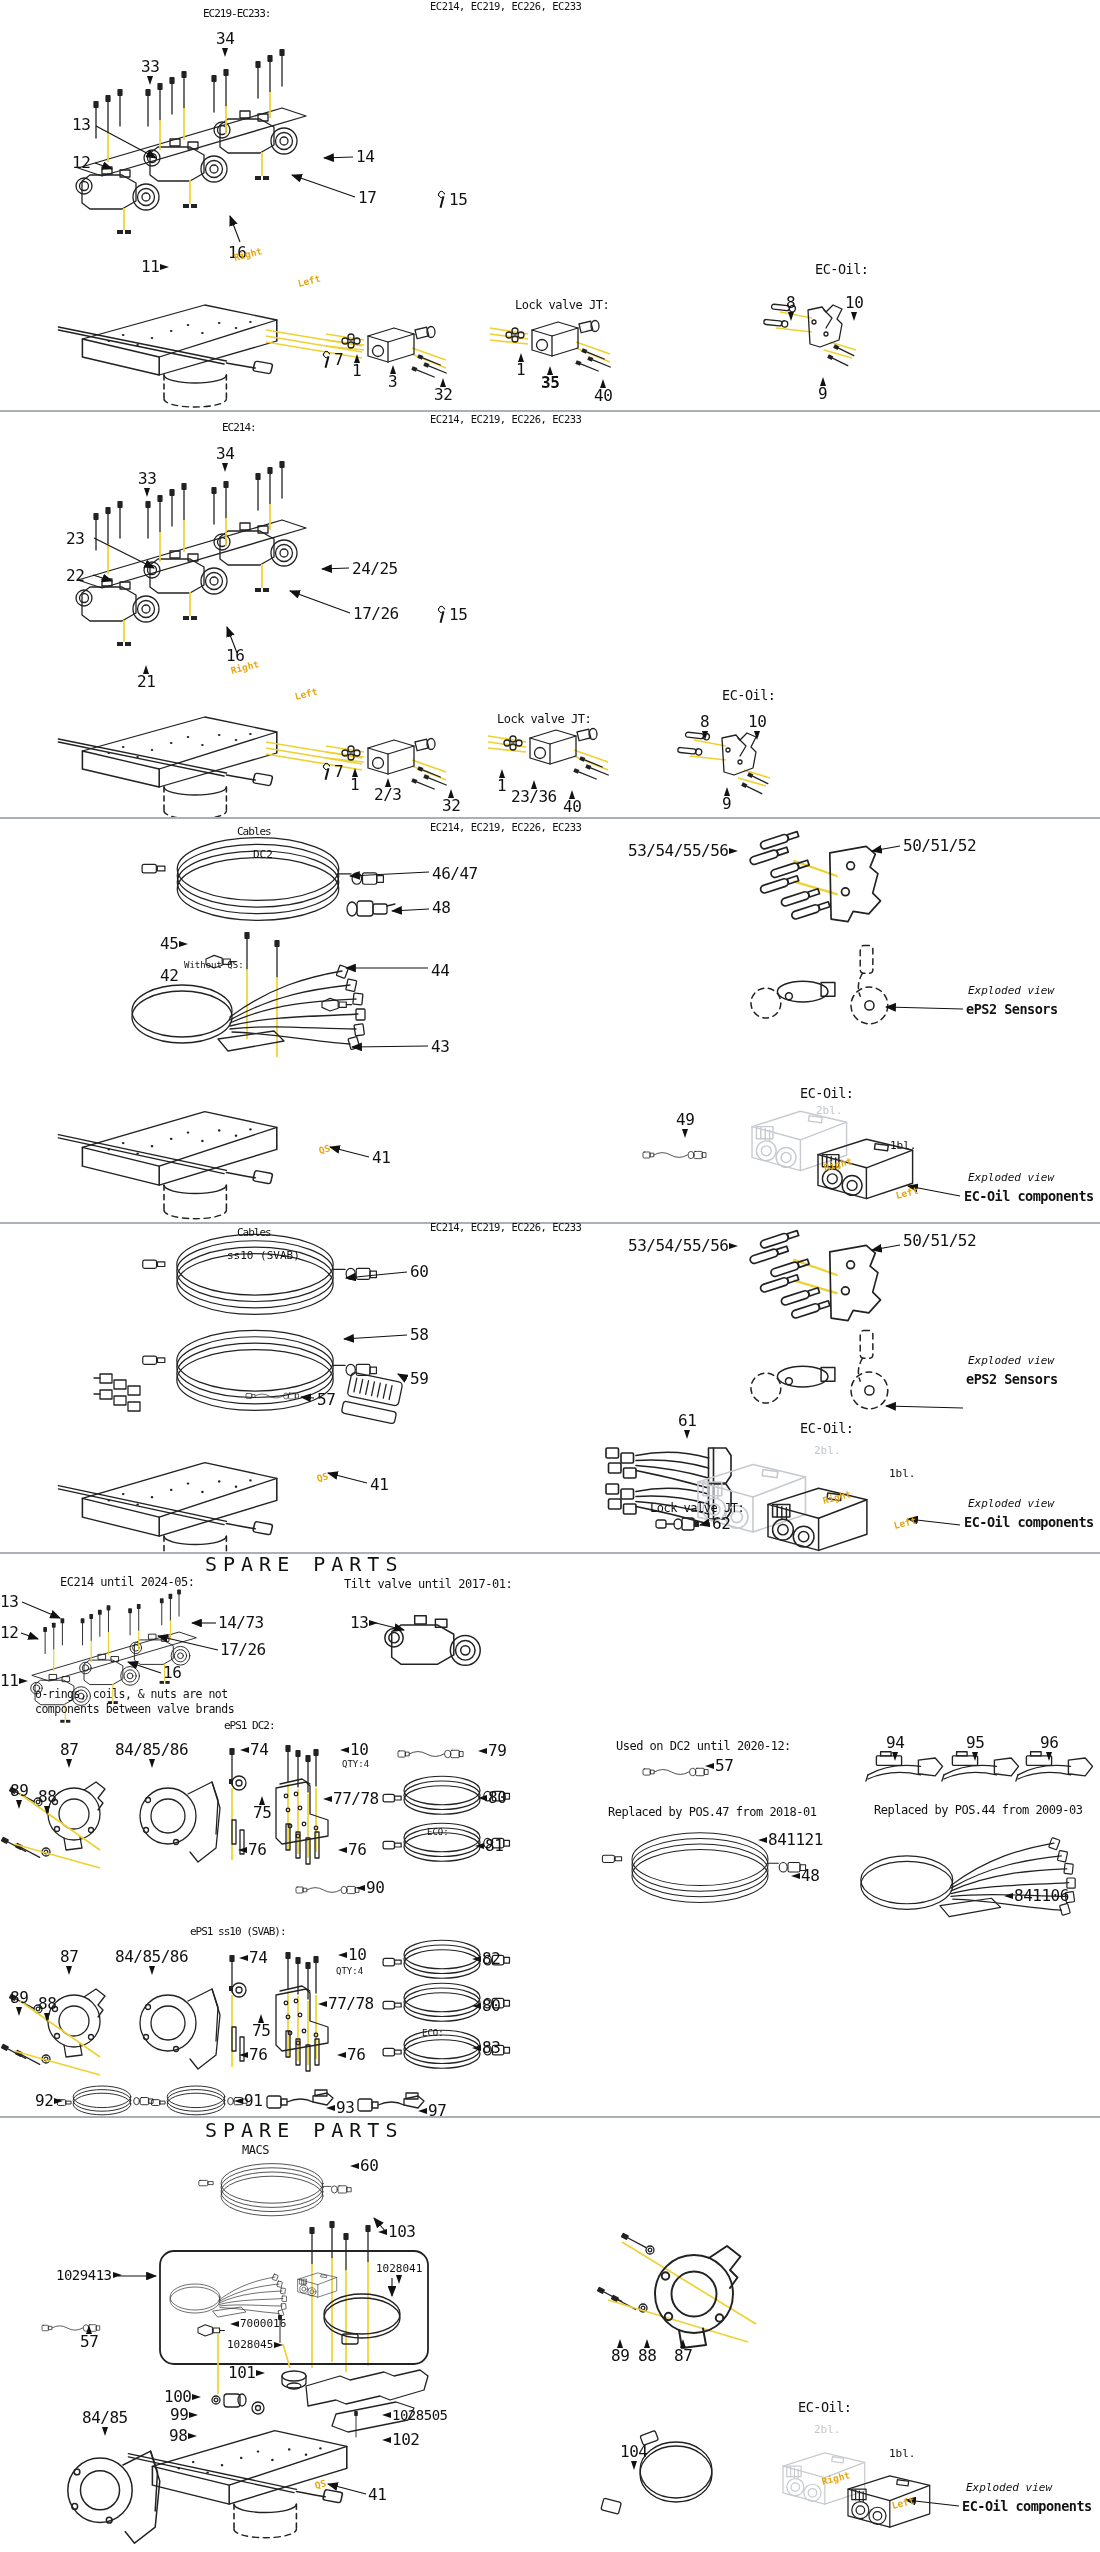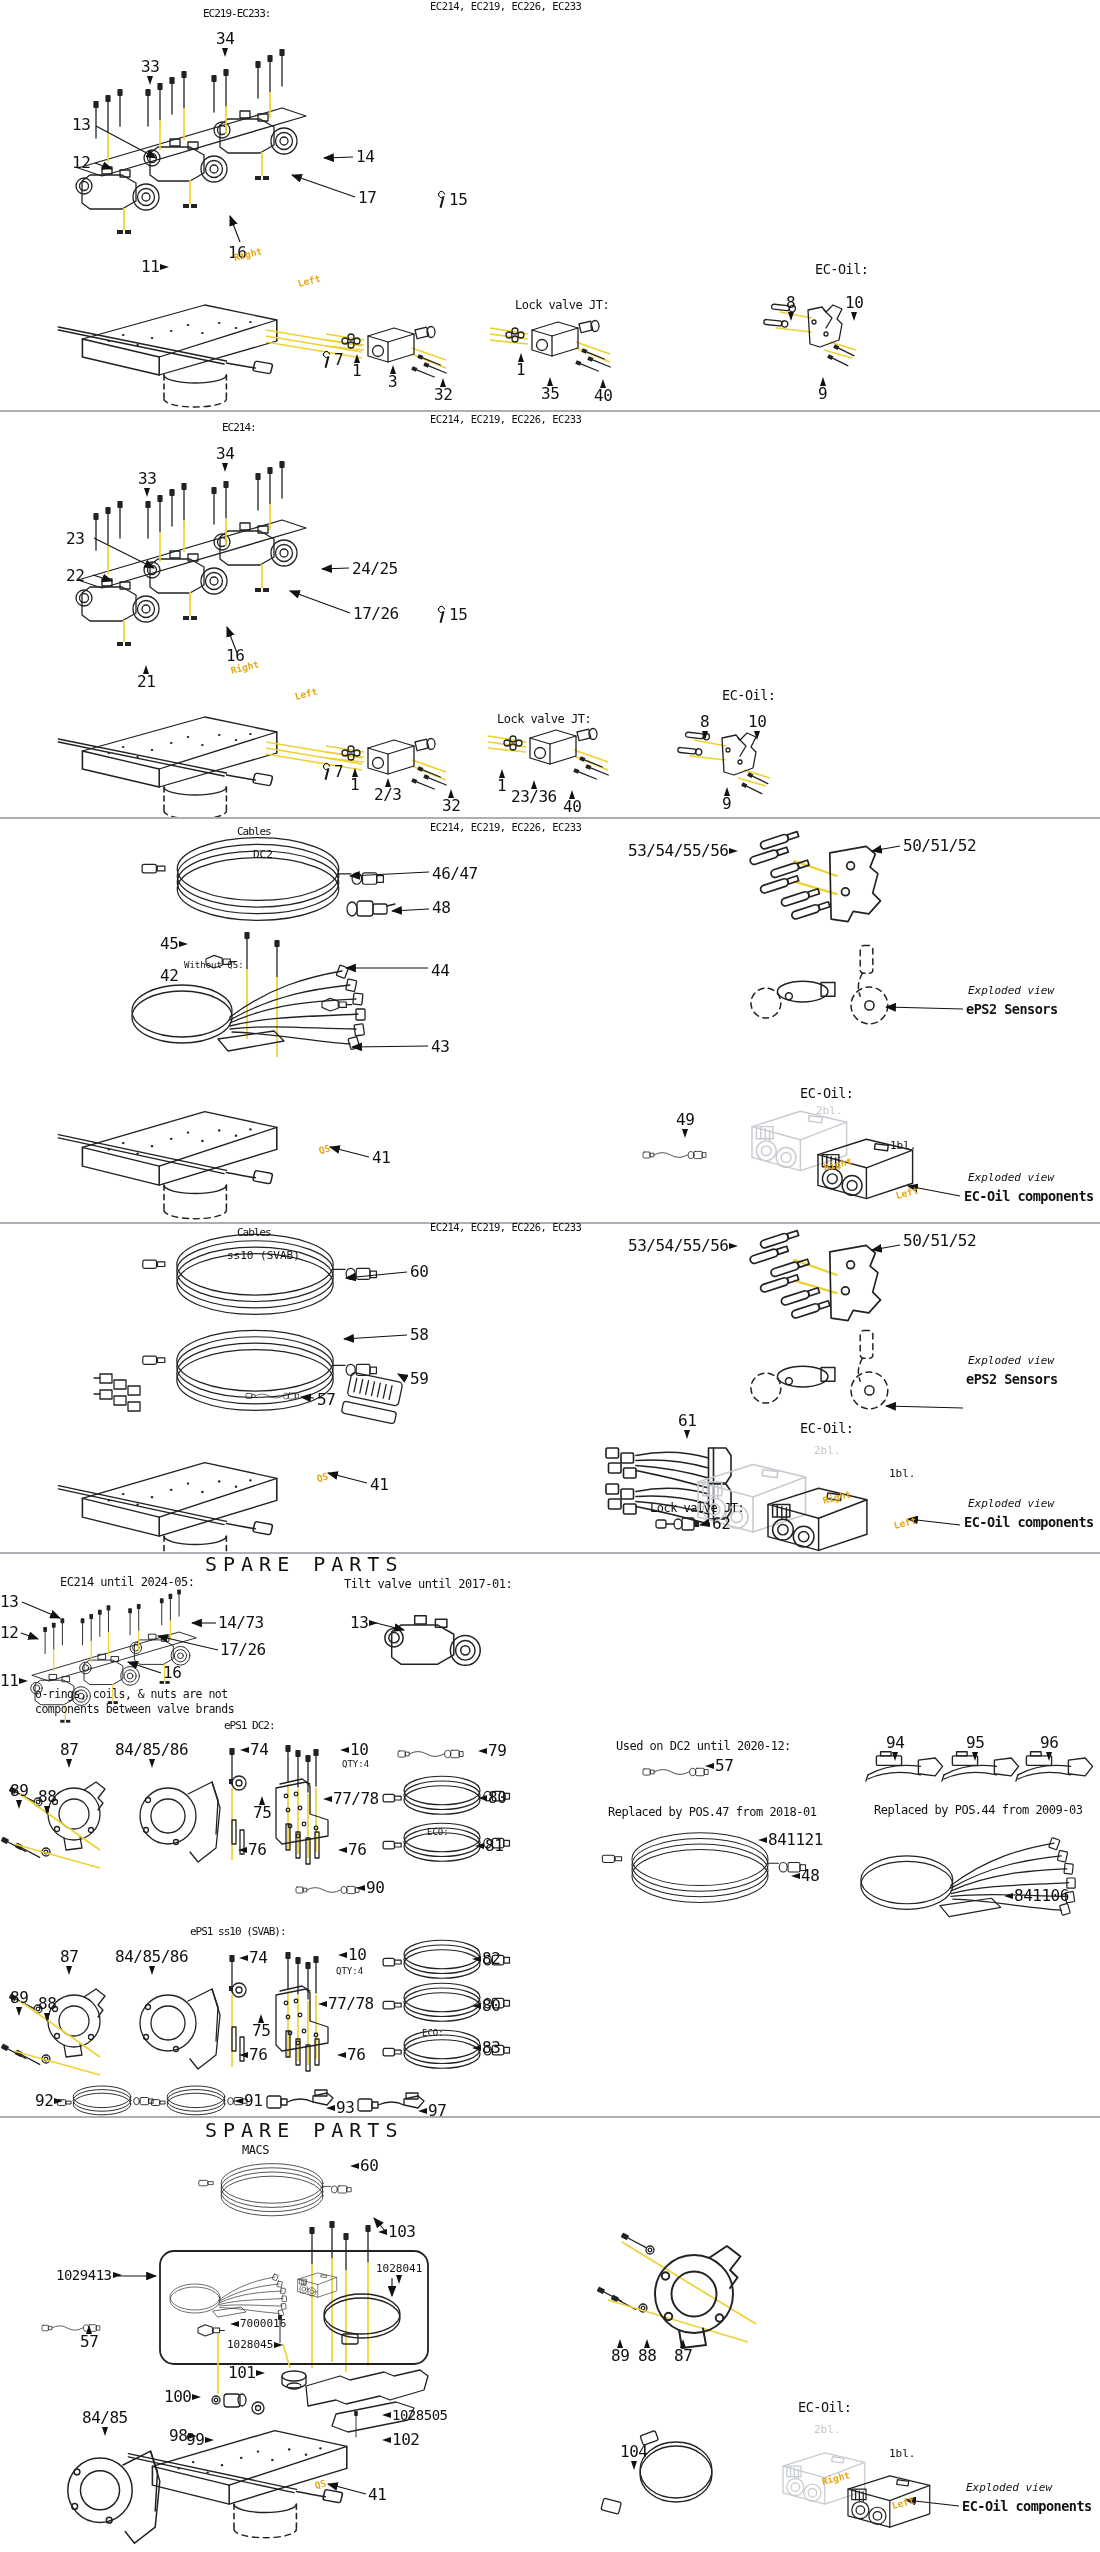--- a/index.html
+++ b/index.html
@@ -782,21 +782,21 @@
       <span class="lab s-num" style="left: 228px; top: 245px;"><b>16</b></span>
       <span class="lab s-num" style="left: 141px; top: 259px;"><b>11</b><i class="ar ar-r"></i></span>
       <span class="lab s-yel" style="left: 234px; top: 253px;"><b>Right</b></span>
       <span class="lab s-yel" style="left: 298px; top: 279px;"><b>Left</b></span>
       <span class="lab s-num" style="left: 322px; top: 352px;"><i class="wr"></i><b>7</b></span>
       <span class="lab s-num" style="left: 352px; top: 363px;"><b>1</b><i class="ar ar-u"></i></span>
       <span class="lab s-num" style="left: 388px; top: 374px;"><b>3</b><i class="ar ar-u"></i></span>
       <span class="lab s-num" style="left: 434px; top: 387px;"><b>32</b><i class="ar ar-u"></i></span>
       <span class="lab s-lbl" style="left: 515px; top: 299px;"><b>Lock valve JT:</b></span>
       <span class="lab s-num" style="left: 516px; top: 362px;"><b>1</b><i class="ar ar-u"></i></span>
-      <span class="lab s-num" style="left: 541px; top: 386px;"><b>35</b><i class="ar ar-u"></i></span>
+      <span class="lab s-num" style="left: 541px; top: 375px; font-weight: bold;"><b>35</b><i class="ar ar-u"></i></span>
       <span class="lab s-num" style="left: 594px; top: 388px;"><b>40</b><i class="ar ar-u"></i></span>
       <span class="lab s-ecoil" style="left: 815px; top: 262px;"><b>EC-Oil:</b></span>
       <span class="lab s-num" style="left: 786px; top: 295px;"><b>8</b><i class="ar ar-d"></i></span>
       <span class="lab s-num" style="left: 845px; top: 295px;"><b>10</b><i class="ar ar-d"></i></span>
       <span class="lab s-num" style="left: 818px; top: 386px;"><b>9</b><i class="ar ar-u"></i></span>
       <span class="lab s-title" style="left: 222px; top: 422px;"><b>EC214:</b></span>
       <span class="lab s-hdr" style="left: 430px; top: 414px;"><b>EC214, EC219, EC226, EC233</b></span>
       <span class="lab s-num" style="left: 216px; top: 446px;"><b>34</b><i class="ar ar-d"></i></span>
       <span class="lab s-num" style="left: 138px; top: 471px;"><b>33</b><i class="ar ar-d"></i></span>
       <span class="lab s-num" style="left: 66px; top: 531px;"><b>23</b></span>
@@ -930,21 +930,21 @@
       <span class="lab s-lbl" style="left: 242px; top: 2144px;"><b>MACS</b></span>
       <span class="lab s-num" style="left: 360px; top: 2158px;"><b>60</b><i class="ar ar-l"></i></span>
       <span class="lab s-num" style="left: 388px; top: 2224px;"><b>103</b><i class="ar ar-l"></i></span>
       <span class="lab s-mid" style="left: 56px; top: 2268px;"><b>1029413</b><i class="ar ar-r"></i></span>
       <span class="lab s-blk" style="left: 376px; top: 2263px;"><b>1028041</b><i class="ar ar-d"></i></span>
       <span class="lab s-num" style="left: 80px; top: 2334px;"><b>57</b><i class="ar ar-u"></i></span>
       <span class="lab s-blk" style="left: 240px; top: 2318px;"><b>7000016</b><i class="ar ar-l"></i></span>
       <span class="lab s-blk" style="left: 227px; top: 2339px;"><b>1028045</b><i class="ar ar-r"></i></span>
       <span class="lab s-num" style="left: 228px; top: 2365px;"><b>101</b><i class="ar ar-r"></i></span>
       <span class="lab s-num" style="left: 164px; top: 2389px;"><b>100</b><i class="ar ar-r"></i></span>
-      <span class="lab s-num" style="left: 186px; top: 2407px; margin-top: 25px;"><b>99</b><i class="ar ar-r"></i></span>
+      <span class="lab s-num" style="left: 170px; top: 2407px;"><b>99</b><i class="ar ar-r"></i></span>
       <span class="lab s-num" style="left: 169px; top: 2428px;"><b>98</b><i class="ar ar-r"></i></span>
       <span class="lab s-num" style="left: 82px; top: 2410px;"><b>84/85</b><i class="ar ar-d"></i></span>
       <span class="lab s-mid" style="left: 392px; top: 2408px;"><b>1028505</b><i class="ar ar-l"></i></span>
       <span class="lab s-num" style="left: 392px; top: 2432px;"><b>102</b><i class="ar ar-l"></i></span>
       <span class="lab s-num" style="left: 368px; top: 2487px;"><b>41</b></span>
       <span class="lab s-yel" style="left: 315px; top: 2481px;"><b>QS</b></span>
       <span class="lab s-num" style="left: 611px; top: 2348px;"><b>89</b><i class="ar ar-u"></i></span>
       <span class="lab s-num" style="left: 638px; top: 2348px;"><b>88</b><i class="ar ar-u"></i></span>
       <span class="lab s-num" style="left: 674px; top: 2348px;"><b>87</b><i class="ar ar-u"></i></span>
       <span class="lab s-num" style="left: 620px; top: 2444px;"><b>104</b><i class="ar ar-d"></i></span>

